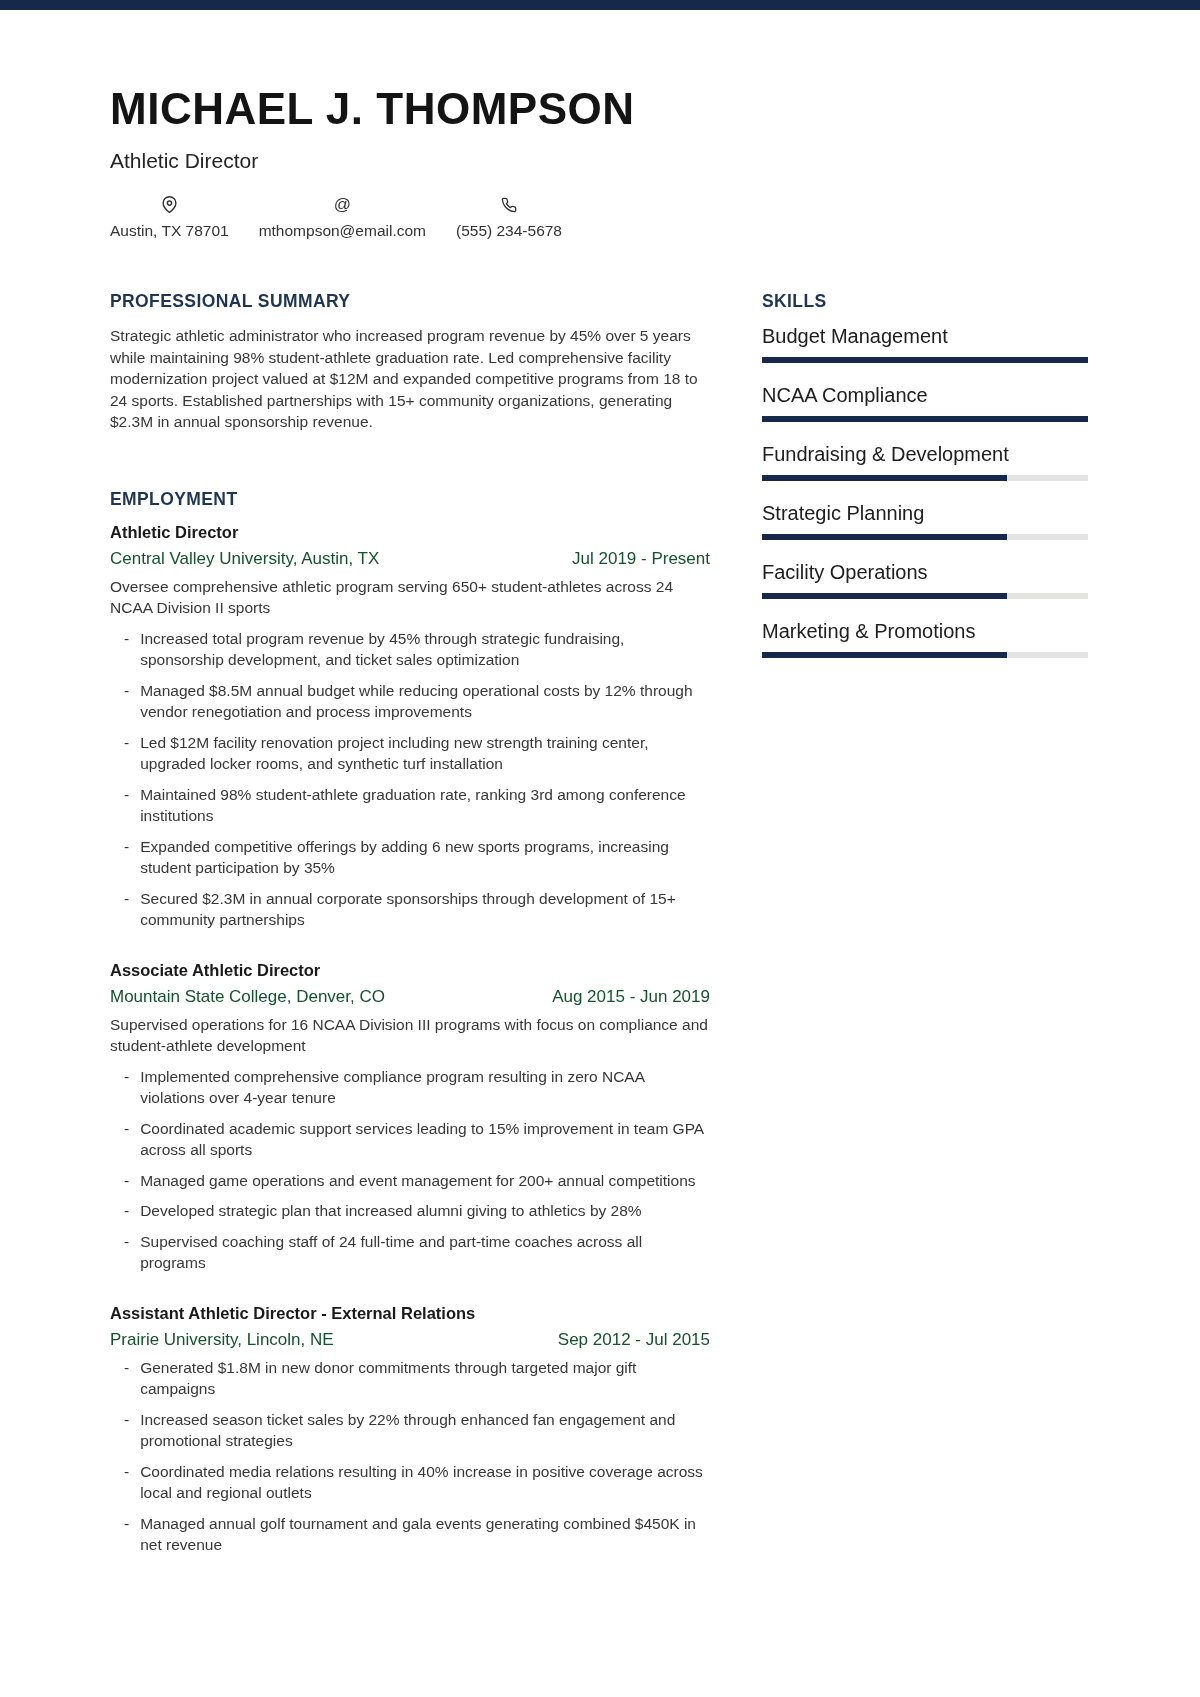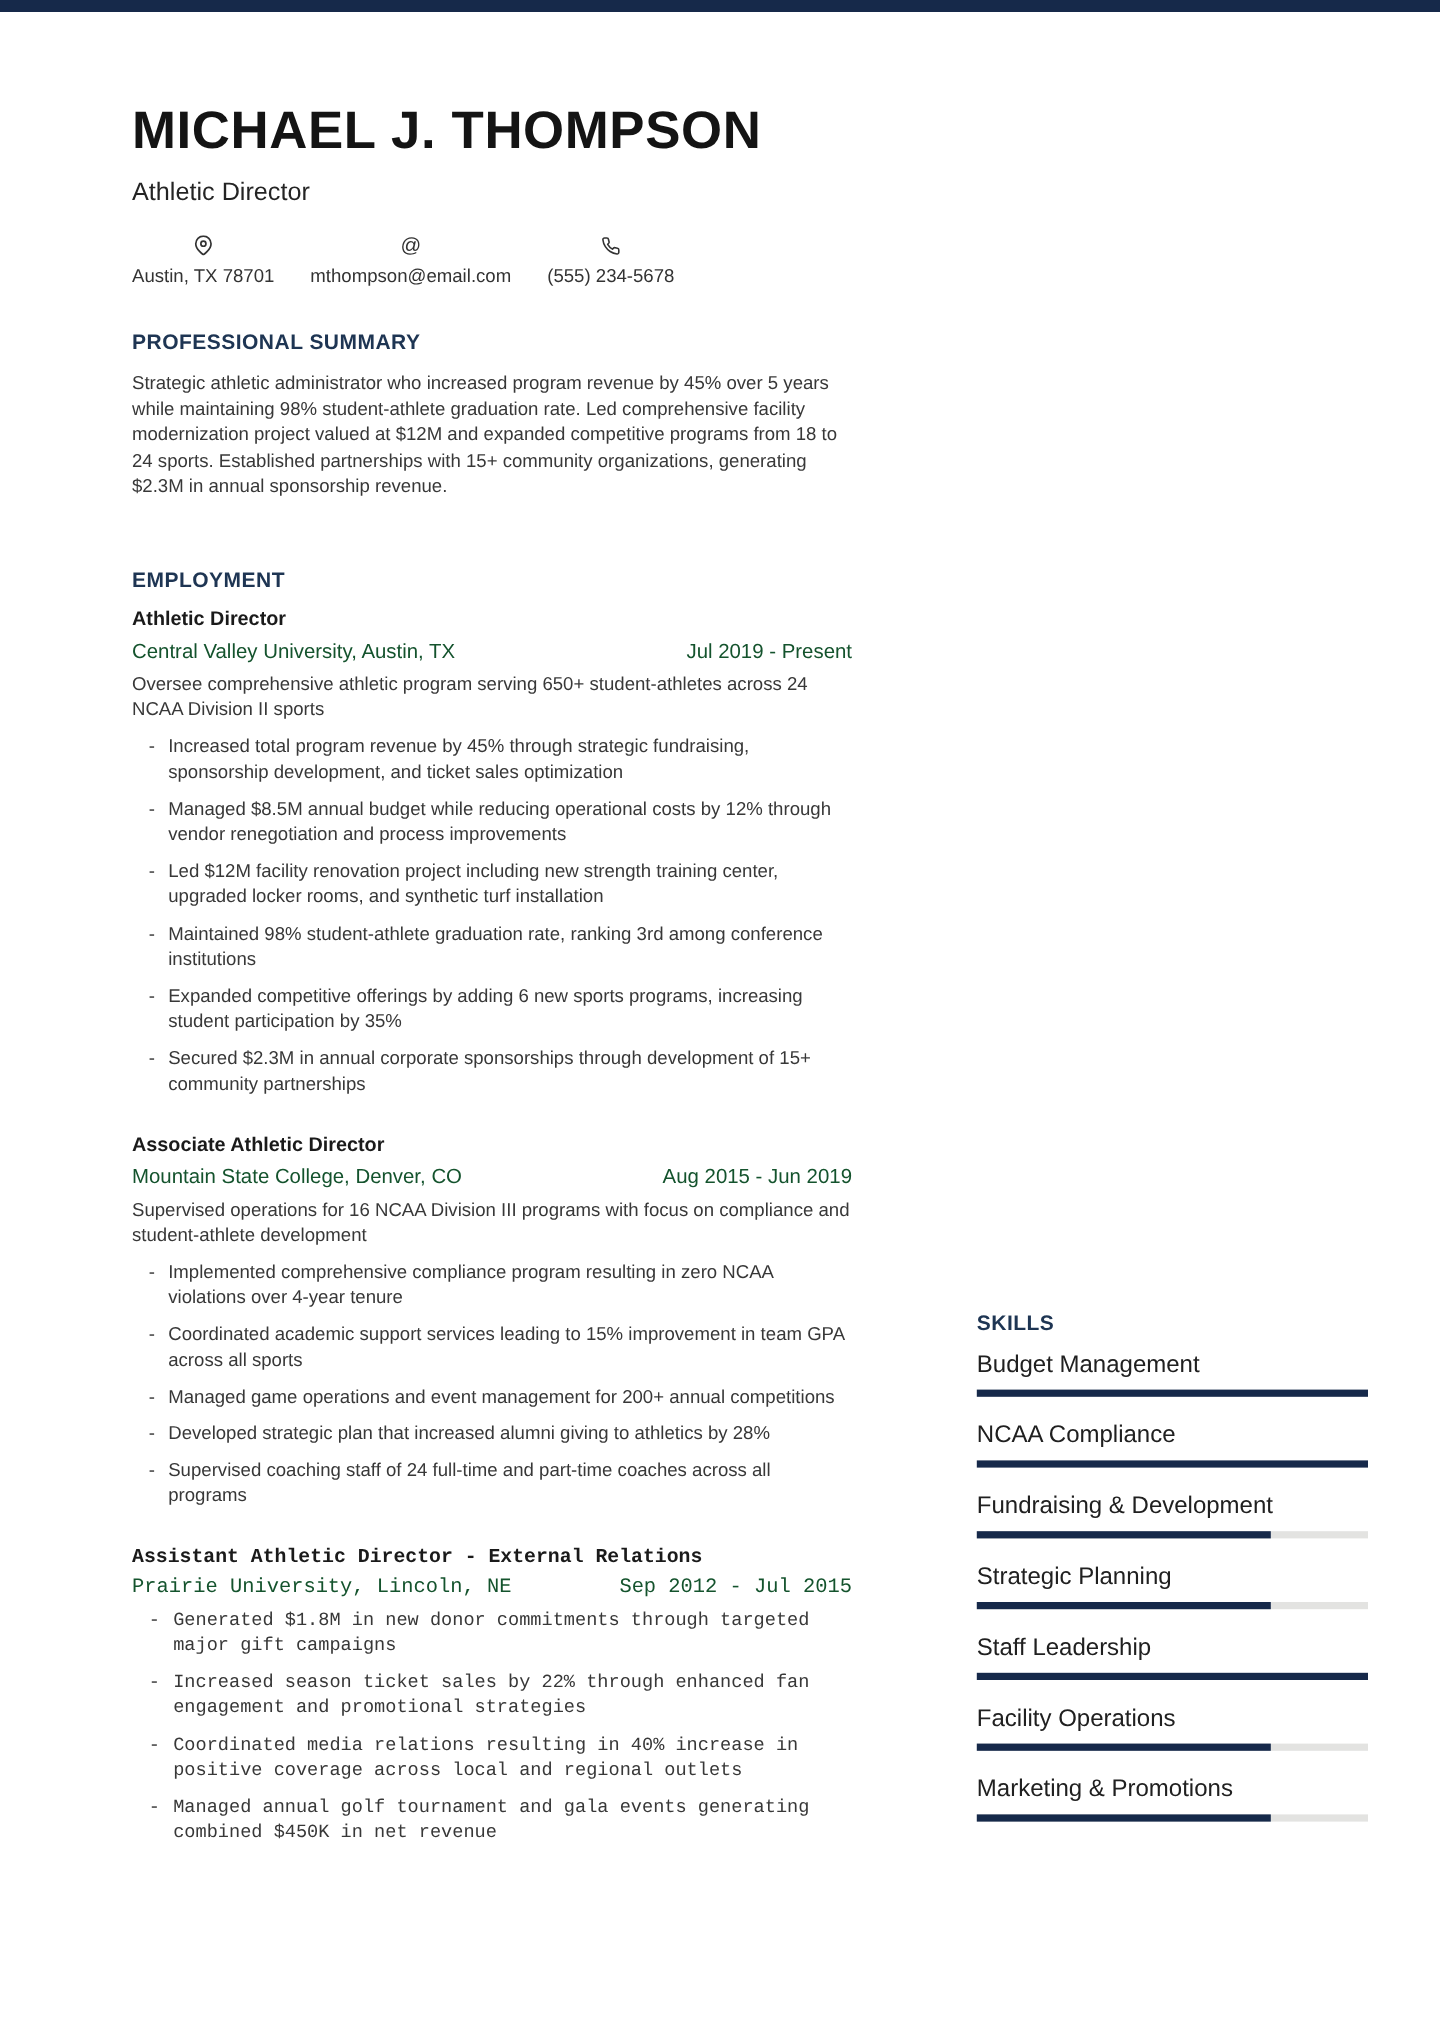--- a/index.html
+++ b/index.html
@@ -49,43 +49,42 @@
   .contact-item{display:flex;align-items:center;gap:9px;flex-direction:column;}
   .contact-item svg{display:block;}
   .at-glyph{
     font-size:17px;
     color:#333333;
     line-height:1;
     font-weight:400;
   }
   
   .columns{
-    margin-top:35px;
+    margin-top:51px;
     display:flex;
-    gap:104px;
-    align-items:flex-end;
+    gap:52px;
   }
   .col-left{width:600px;flex:0 0 600px;}
   .col-right{width:326px;flex:0 0 326px;}
   .section-heading{
     font-size:17.5px;
     font-weight:700;
     letter-spacing:0.4px;
     color:var(--heading);
     margin-bottom:13px;
   }
   .summary-text{
     font-size:15.5px;
     line-height:21.5px;
     color:var(--body);
   }
   .employment-section{margin-top:56px;}
   
   .job{margin-bottom:30px;}
-  .job:last-child{margin-bottom:0;font-family:Liberation Mono, monospace;}
+  .job:last-child{margin-bottom:0;}
   .job-title{
     font-size:16.5px;
     font-weight:700;
     color:#1a1a1a;
     margin-bottom:7px;
   }
   .job-meta{
     display:flex;
     justify-content:space-between;
     align-items:baseline;
@@ -296,26 +295,20 @@
   </div>
 
   <div class="skill">
     <div class="skill-label">Strategic Planning</div>
     <div class="skill-track">
       <div class="skill-fill" style="width: 75%;"></div>
     </div>
   </div>
 
 
-  <div class="skill">
-    <div class="skill-label">Staff Leadership</div>
-    <div class="skill-track">
-      <div class="skill-fill" style="width: 100%;"></div>
-    </div>
-  </div>
 
   <div class="skill">
     <div class="skill-label">Facility Operations</div>
     <div class="skill-track">
       <div class="skill-fill" style="width: 75%;"></div>
     </div>
   </div>
 
   <div class="skill">
     <div class="skill-label">Marketing &amp; Promotions</div>

